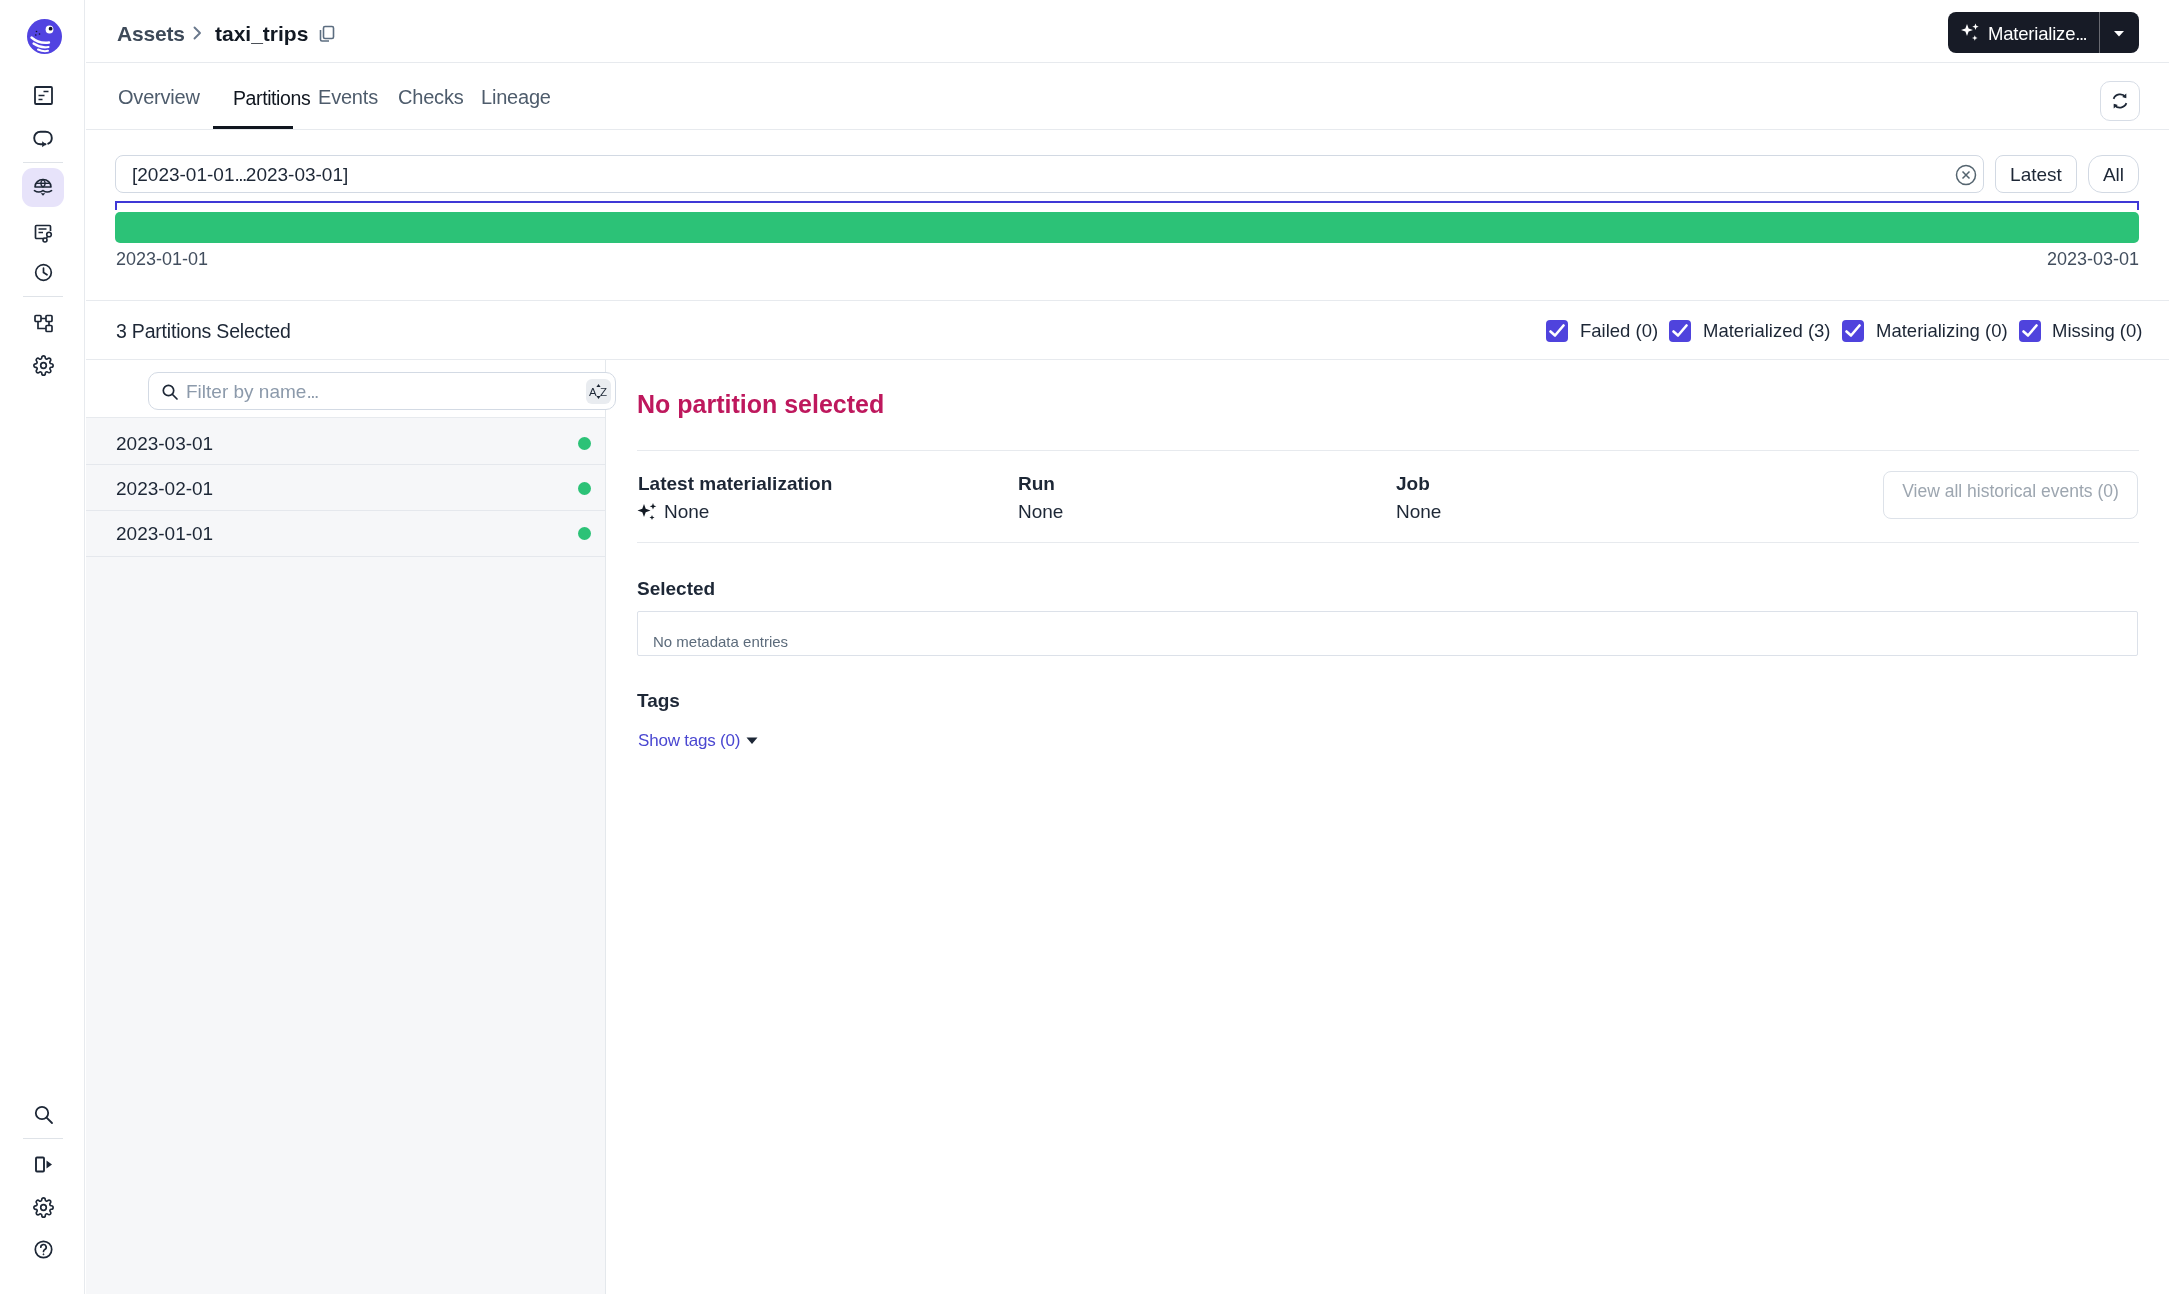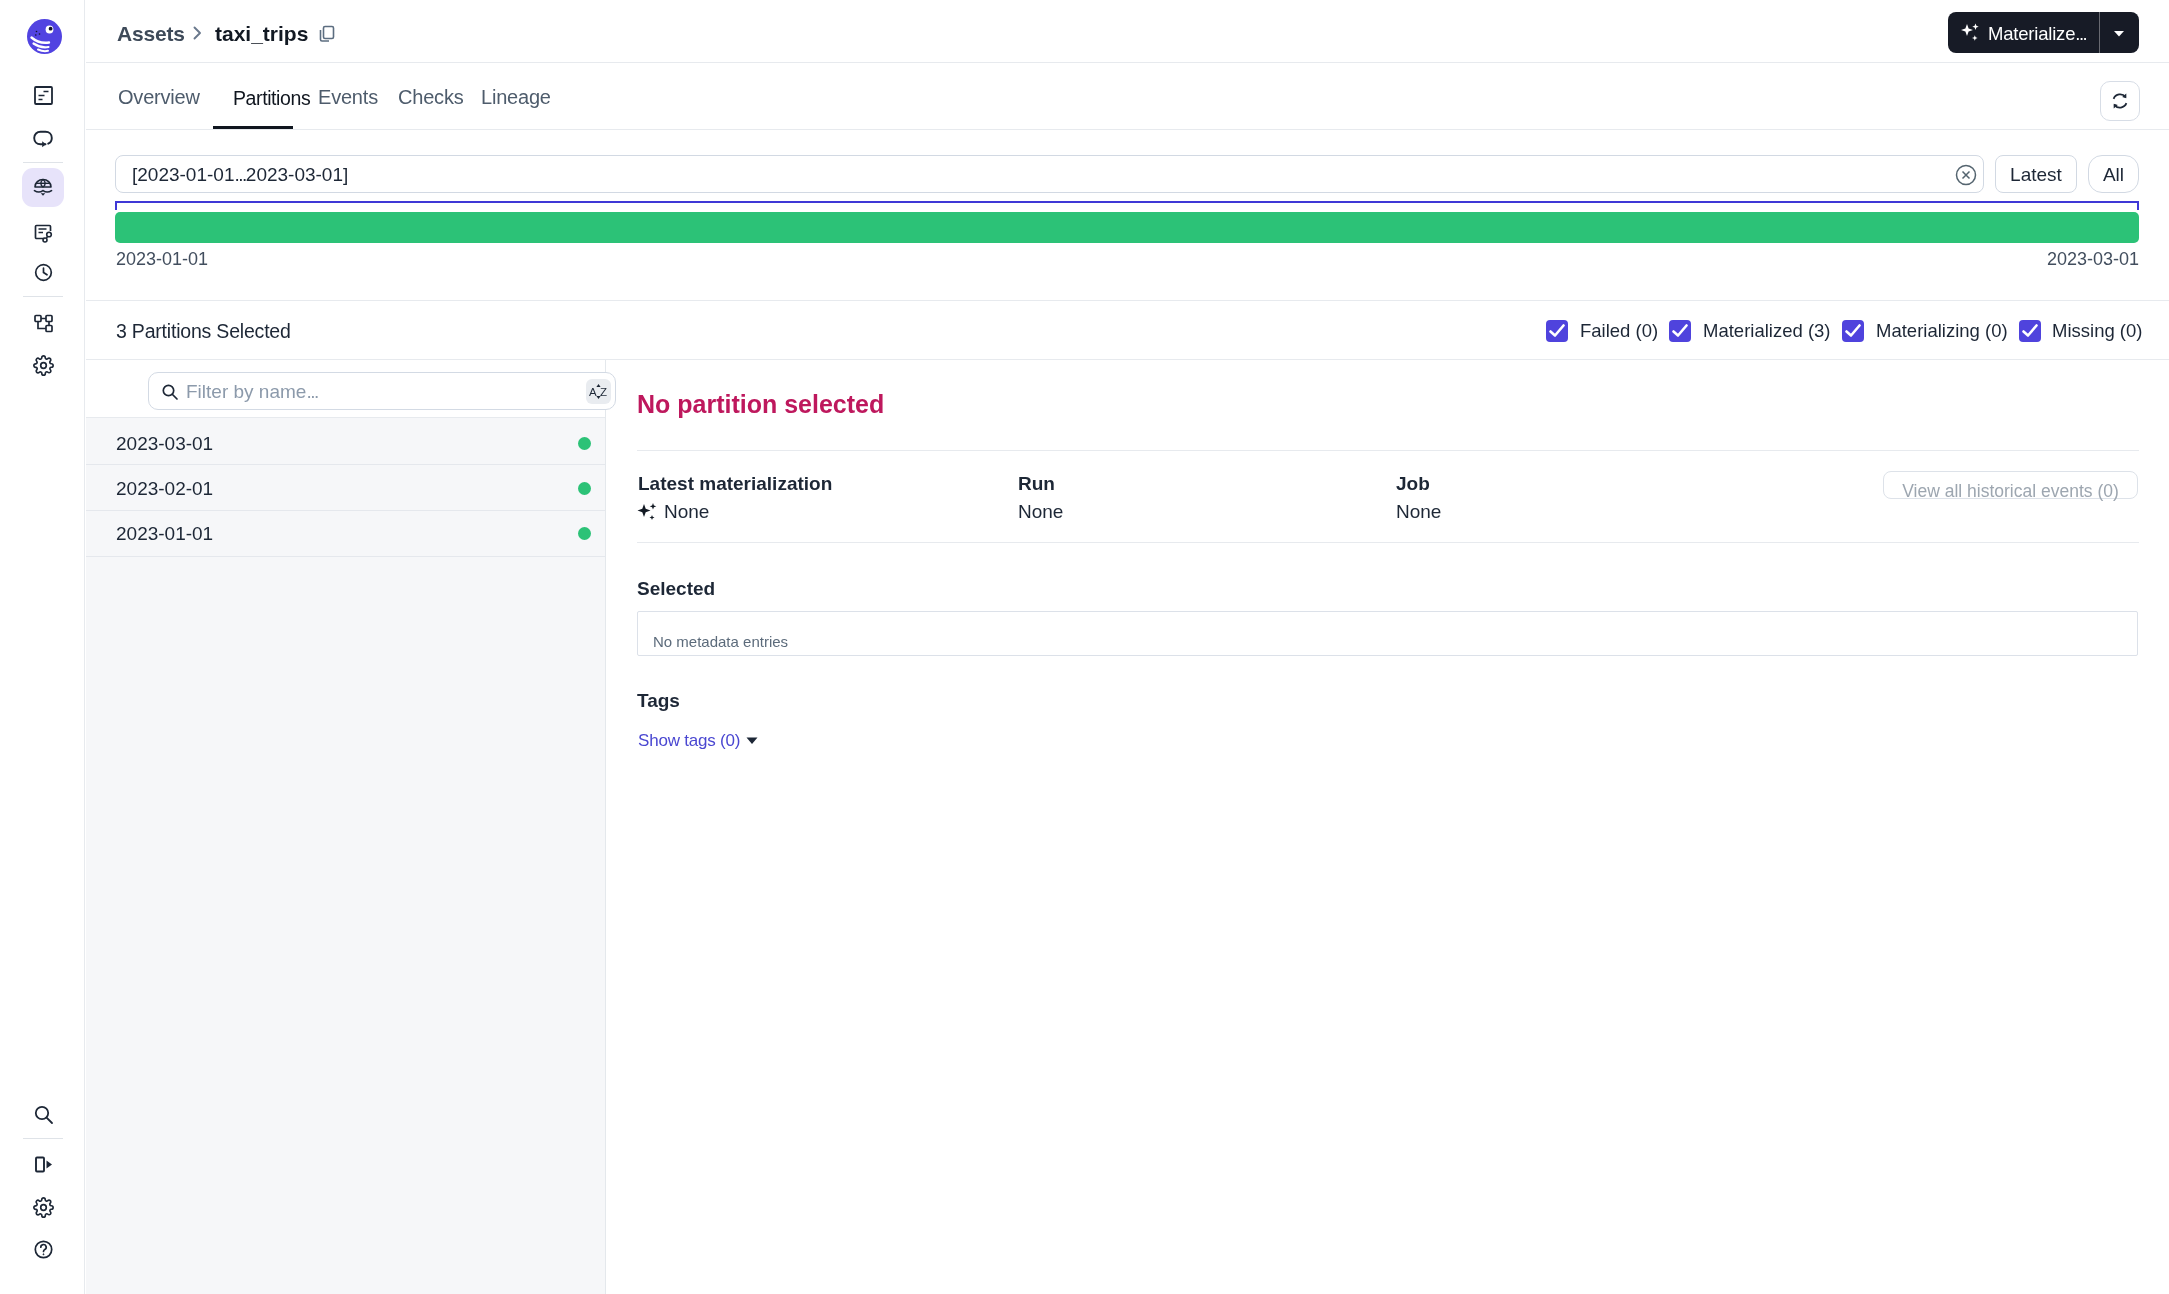--- a/index.html
+++ b/index.html
@@ -224,21 +224,21 @@
     <path d="M16 2 L16.9 4.4 L19.3 5.3 L16.9 6.2 L16 8.6 L15.1 6.2 L12.7 5.3 L15.1 4.4 Z"></path>
     <path d="M15 14 L15.7 15.8 L17.5 16.5 L15.7 17.2 L15 19 L14.3 17.2 L12.5 16.5 L14.3 15.8 Z"></path>
   </svg>
   <div class="txt" style="left:664px;top:501px;font-size:19px;">None</div>
 
   <div class="txt" style="left:1018px;top:473px;font-size:19px;font-weight:bold;">Run</div>
   <div class="txt" style="left:1018px;top:501px;font-size:19px;">None</div>
   <div class="txt" style="left:1396px;top:473px;font-size:19px;font-weight:bold;">Job</div>
   <div class="txt" style="left:1396px;top:501px;font-size:19px;">None</div>
 
-  <div class="abs" style="left:1883px;top:471px;width:255px;height:28px;border:1px solid #dde2e9;border-radius:8px;background:#fff;text-align:center;">
+  <div class="abs" style="left:1883px;top:471px;width:255px;height:48px;border:1px solid #dde2e9;border-radius:8px;background:#fff;text-align:center;">
     <div style="font-size:17.5px;color:#9da6b0;margin-top:9px;">View all historical events (0)</div>
   </div>
 
   <div class="hline" style="left:637px;top:542px;width:1502px;"></div>
 
   <div class="txt" style="left:637px;top:578px;font-size:19px;font-weight:bold;">Selected</div>
   <div class="abs" style="left:637px;top:611px;width:1501px;height:45px;border:1px solid #dce1e9;border-radius:2px;background:#fff;">
     <div class="txt" style="left:15px;top:21px;font-size:15px;color:#5c6b7b;">No metadata entries</div>
   </div>
 

